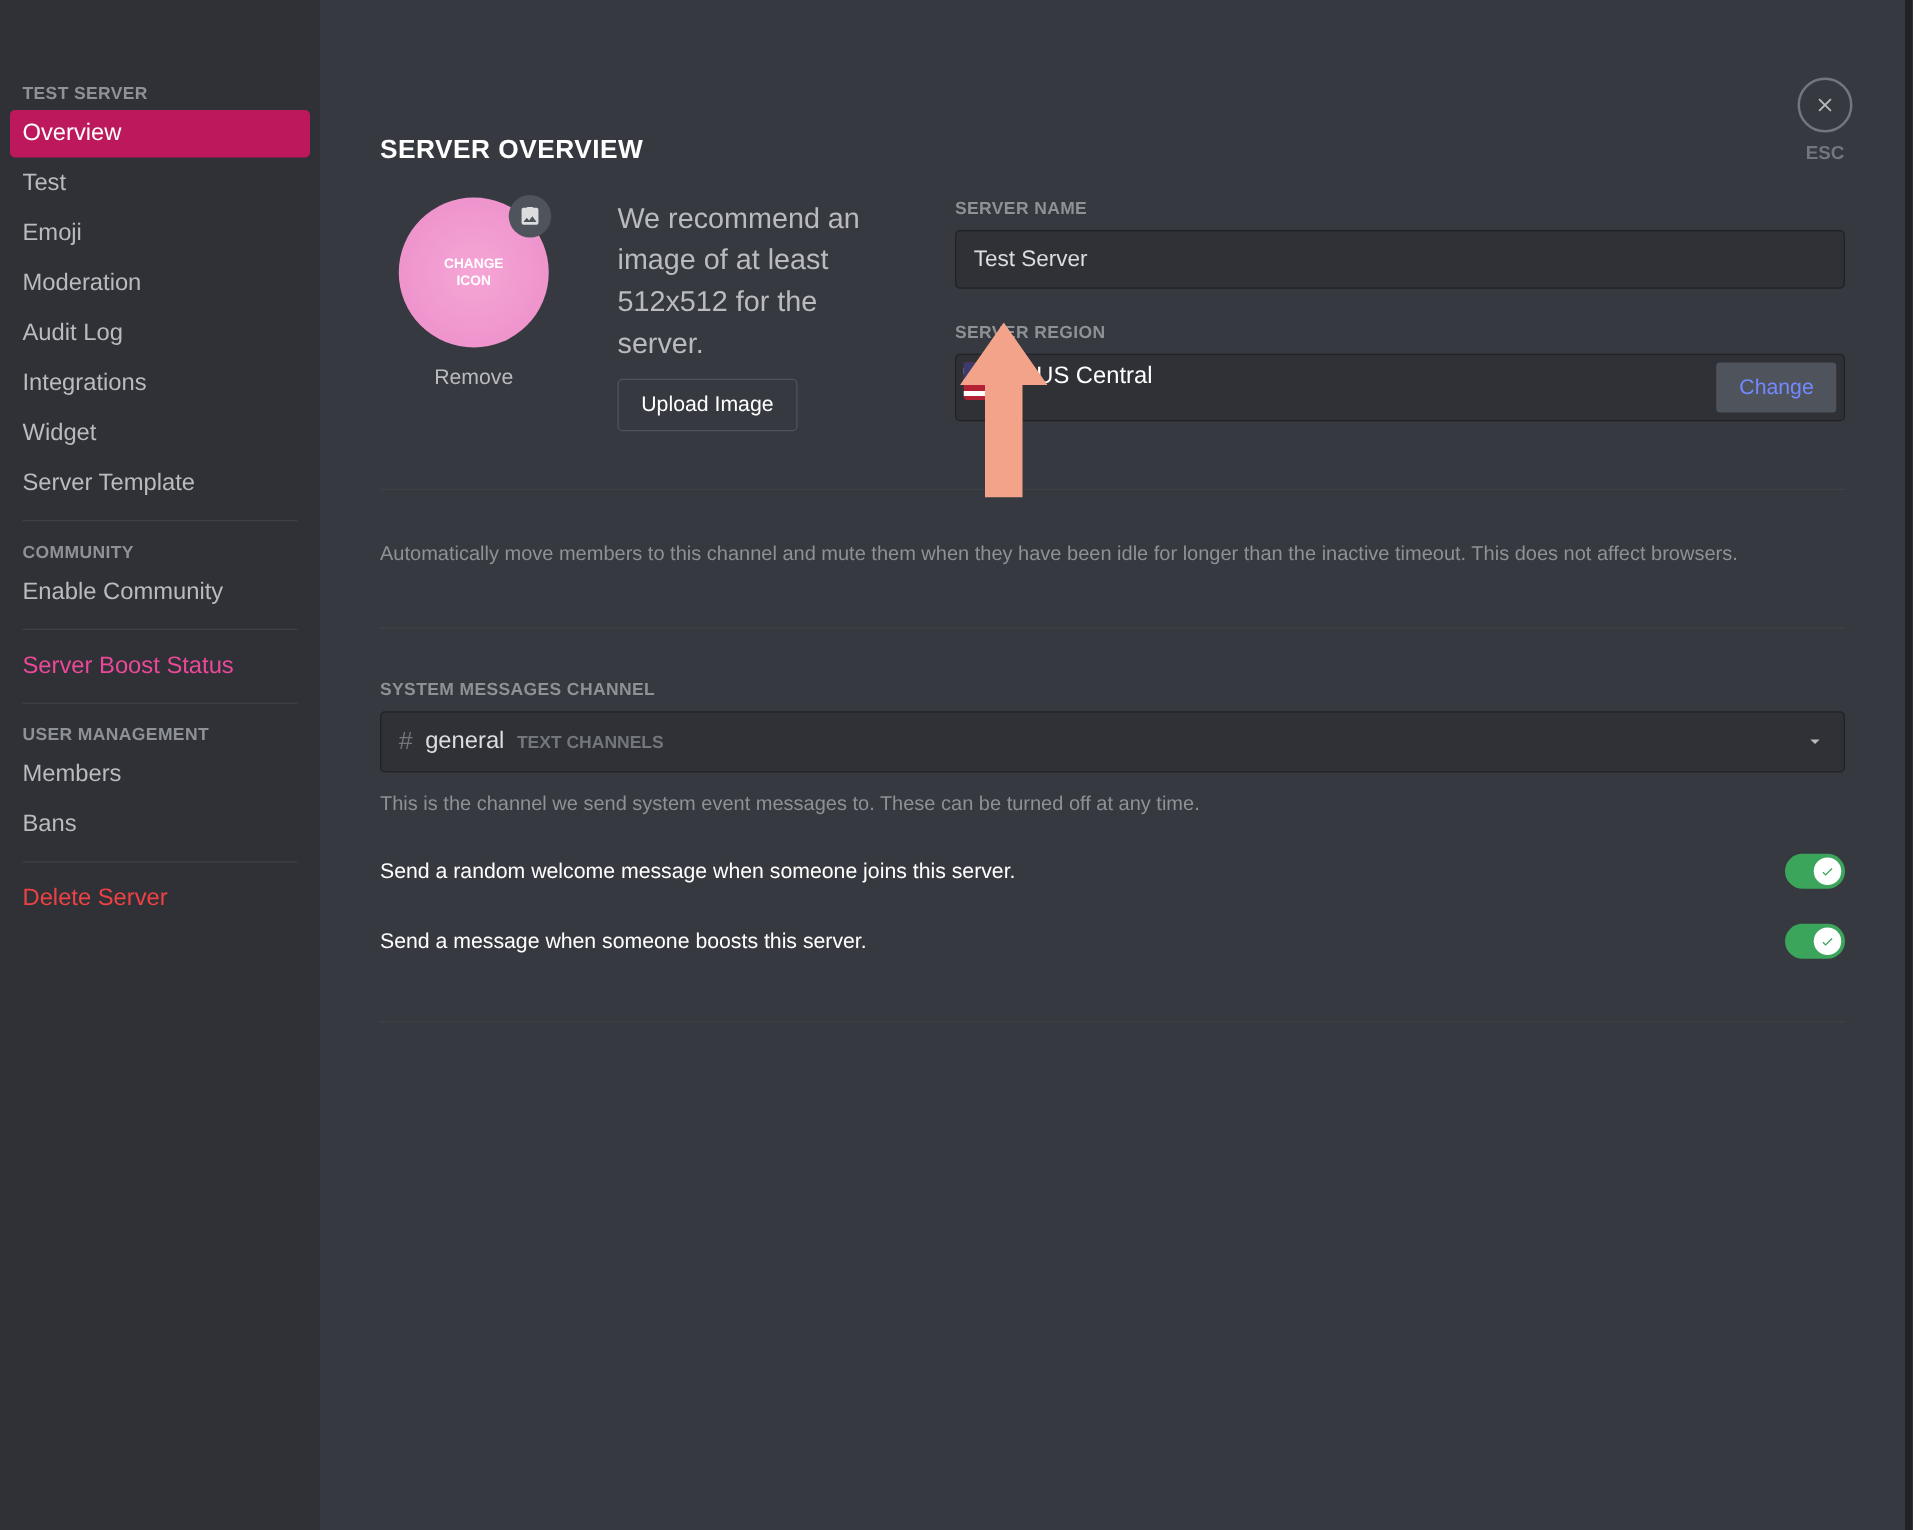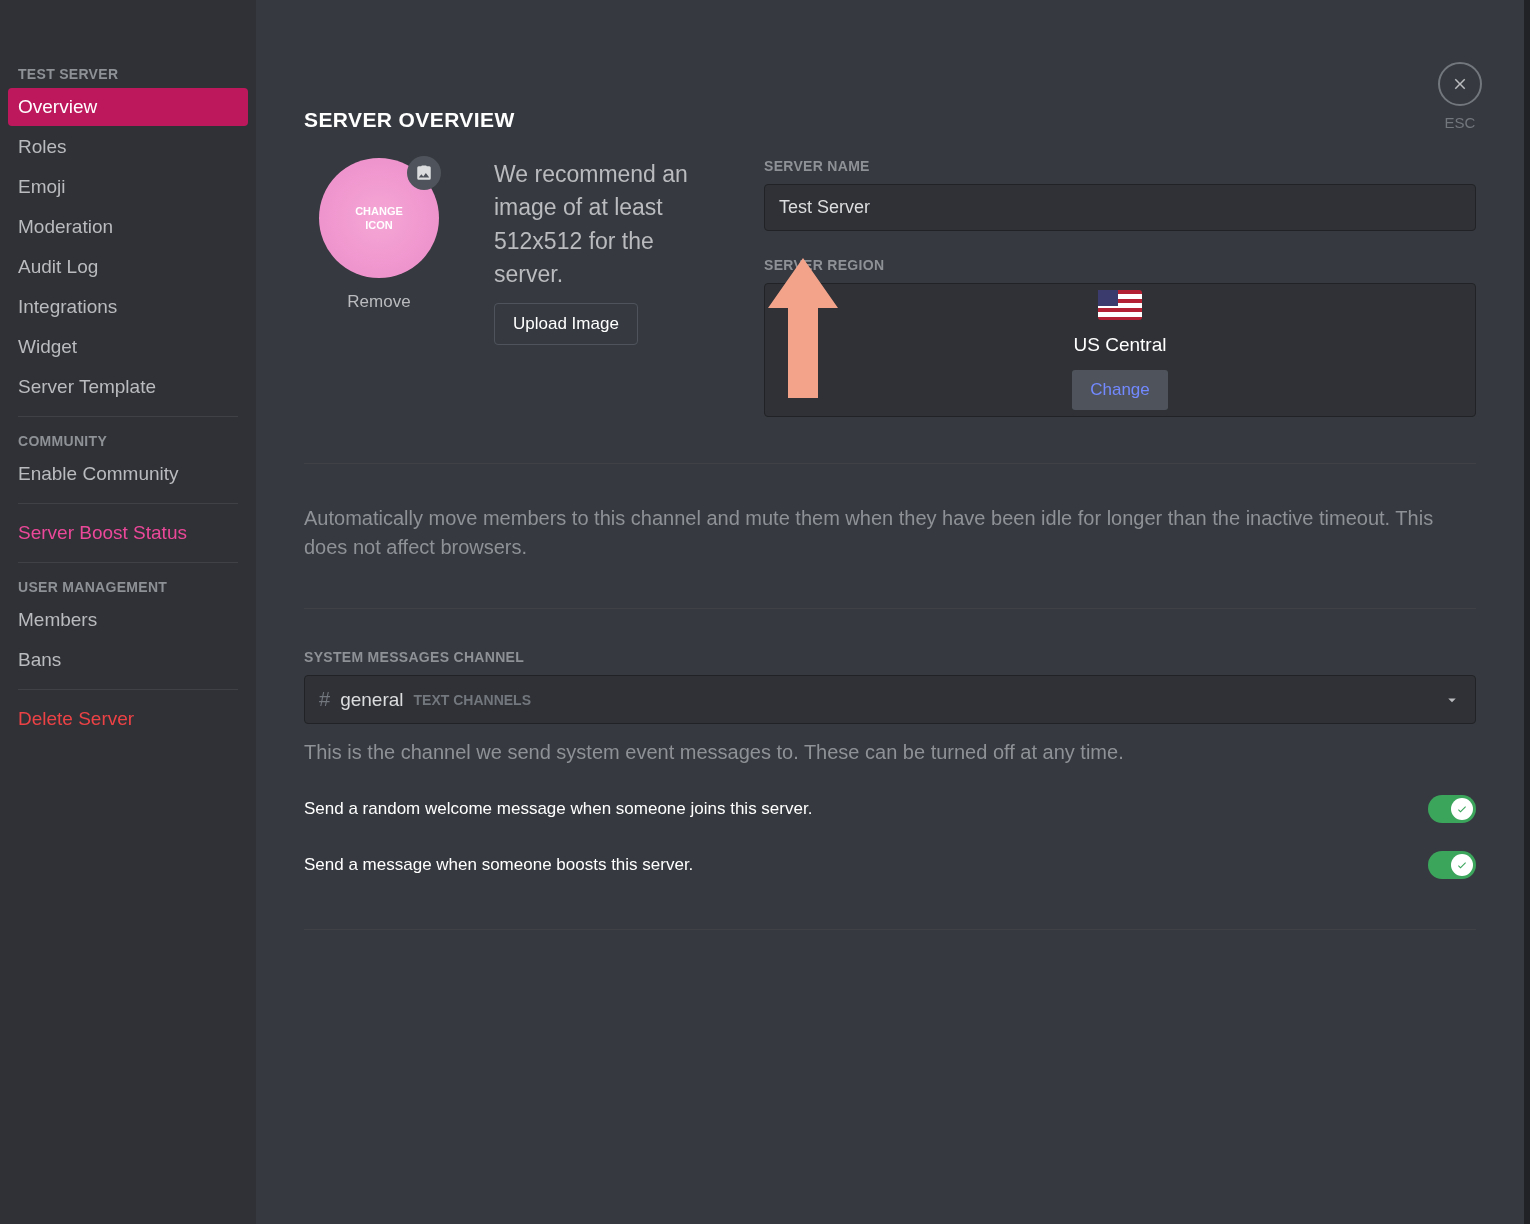--- a/index.html
+++ b/index.html
@@ -135,23 +135,22 @@
     color: #dcddde;
     margin-bottom: 26px;
   }
   .region-box {
     width: 100%;
     background: #2f3136;
     border: 1px solid #202225;
     border-radius: 4px;
     padding: 6px;
     display: flex;
-    align-items: center;
+    align-items: flex-start;
     gap: 14px;
-    flex-direction: column;
   }
   .flag {
     width: 44px; height: 30px;
     background: linear-gradient(to bottom, #b22234 0%, #b22234 15%, #fff 15%, #fff 30%, #b22234 30%, #b22234 45%, #fff 45%, #fff 60%, #b22234 60%, #b22234 75%, #fff 75%, #fff 90%, #b22234 90%);
     border-radius: 3px;
     position: relative;
   }
   .flag::before {
     content: '';
     position: absolute;
@@ -188,21 +187,21 @@
     align-items: center;
     justify-content: space-between;
     cursor: pointer;
   }
   .select-box.muted { color: #72767d; }
   .chev-down {
     width: 18px; height: 18px;
     fill: #b9bbbe;
   }
   .help-text {
-    font-size: 20px;
+    font-size: 16px;
     color: #8e9297;
     line-height: 1.45;
     margin-top: 14px;
   }
   .sys-select {
     width: 100%;
     background: #2f3136;
     border: 1px solid #202225;
     border-radius: 4px;
     padding: 12px 14px;
@@ -248,42 +247,42 @@
     gap: 8px;
   }
   .close-btn {
     width: 44px; height: 44px;
     border: 2px solid #72767d;
     border-radius: 50%;
     display: flex; align-items: center; justify-content: center;
     cursor: pointer;
   }
   .close-btn svg { width: 18px; height: 18px; fill: #b9bbbe; }
-  .esc-label { font-size: 15px; color: #72767d; }
+  .esc-label { font-size: 15px; color: #72767d; font-weight: bold; }
   
   .arrow-annot {
     position: absolute;
     left: 512px;
     top: 258px;
     pointer-events: none;
   }
   
   .edge-strip {
     width: 6px;
     background: #202225;
     height: 100%;
   }
 </style>
 </head>
 <body>
 
 <div class="sidebar">
   <div class="side-header">TEST SERVER</div>
   <div class="side-item active">Overview</div>
-  <div class="side-item">Roles</div>
+  <div class="side-item">Test</div>
   <div class="side-item">Emoji</div>
   <div class="side-item">Moderation</div>
   <div class="side-item">Audit Log</div>
   <div class="side-item">Integrations</div>
   <div class="side-item">Widget</div>
   <div class="side-item">Server Template</div>
   <div class="side-sep"></div>
 
   <div class="side-header">COMMUNITY</div>
   <div class="side-item">Enable Community</div>

